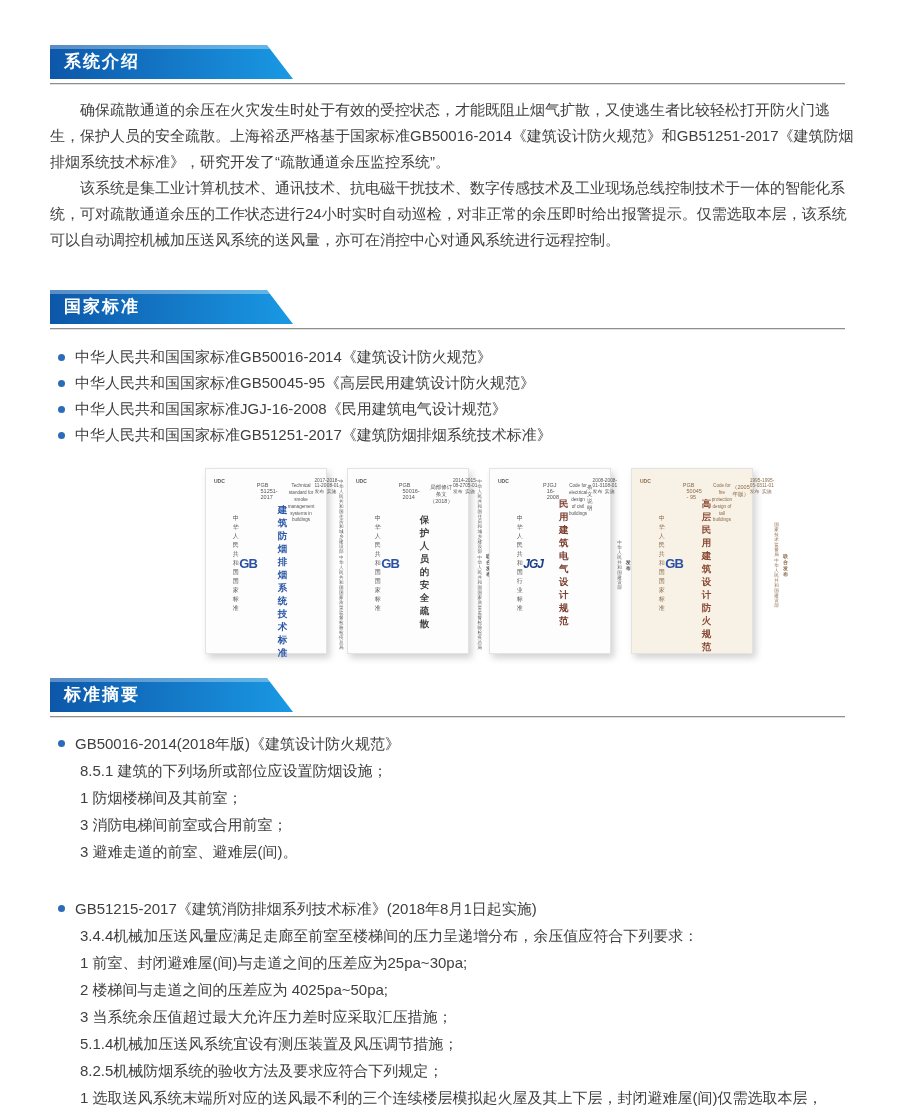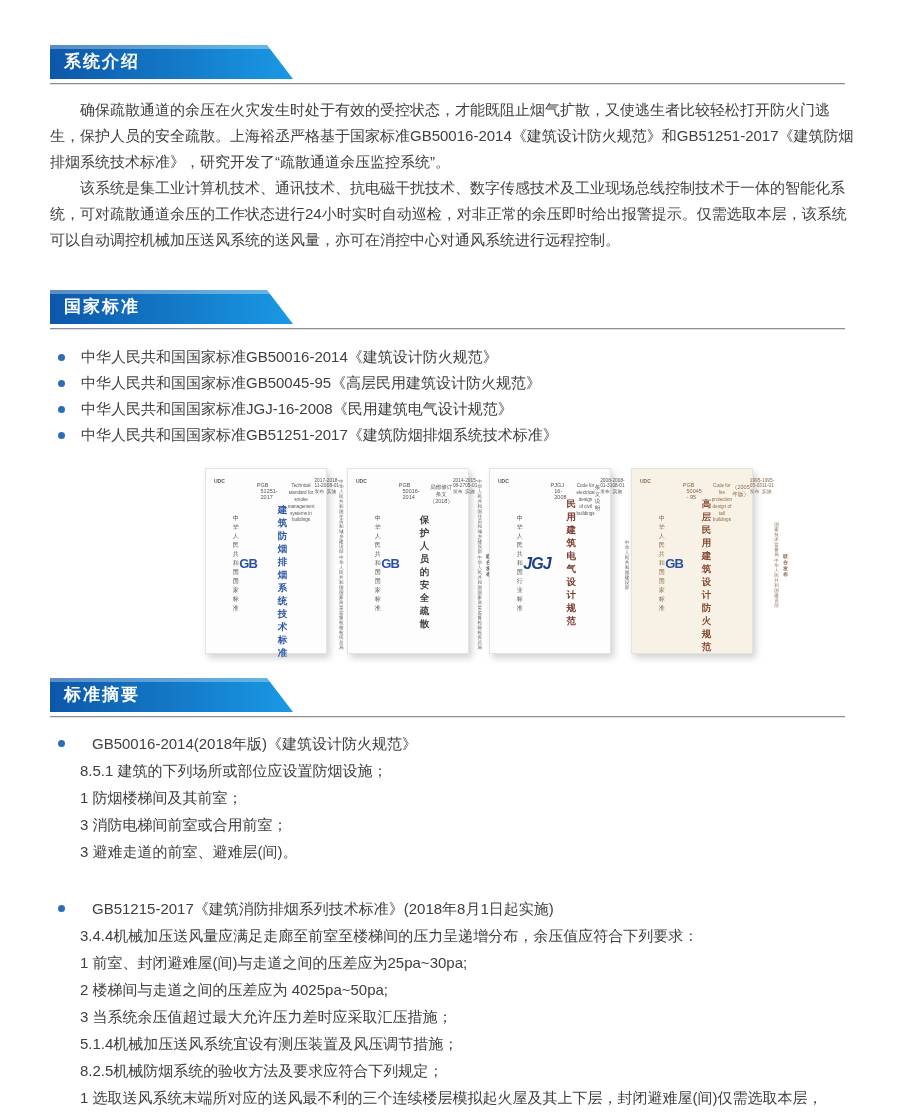--- a/index.html
+++ b/index.html
@@ -28,61 +28,61 @@
     width:795px; height:2px; background:#8f8f8f;
     border-bottom:1px solid #e0e0e0; margin-top:4px;
   }
 
   
   .intro-block { margin-top:12px; width:805px; }
   .para { font-size:15px; line-height:26px; color:#414141; text-indent:2em; }
 
   
   .std-list { margin-top:14px; }
-  .std-item { display:flex; align-items:center; gap:16px; padding-left:8px;
+  .std-item { display:flex; align-items:center; gap:10px; padding-left:8px;
               font-size:15px; line-height:26px; color:#404040; }
   .dot { width:7px; height:7px; border-radius:50%; background:#2a6cb8; flex:none; }
 
   
   .covers-row { margin:20px 0 0 155px; display:flex; gap:20px; }
   .cover {
     width:122px; height:186px; background:#fdfdfd;
     border:1px solid #e3e3e3; box-shadow:3px 4px 7px rgba(0,0,0,0.18);
     padding:9px 8px 7px 8px; display:flex; 
     color:#555; position:relative;
   }
   .cover-4 { background:#f8f2e6; color:#8a6a4a; }
   .c-toprule { border-top:1px solid #777; margin-bottom:5px; display:none; }
   .cover.has-toprule .c-toprule { display:block; }
   .c-udc { font-size:5px; font-weight:bold; }
   .c-head { display:flex; align-items:center; justify-content:space-between; margin-top:3px; }
   .c-header { font-size:6px; letter-spacing:0.5px; padding-left:8px; }
   .c-logo { font-size:13px; font-weight:900; color:#2a4fa3; letter-spacing:-1px; line-height:1; }
-  .c-logo.jgj { font-size:16px; font-style:italic; color:#1c3e8c; }
+  .c-logo.jgj { font-size:12px; font-style:italic; color:#1c3e8c; }
   .c-num { display:flex; justify-content:space-between; font-size:5.5px; margin-top:4px; }
   .c-rule { border-top:1px solid #4a4a4a; margin-top:3px; }
   .cover-4 .c-rule, .cover-4 .c-rule2 { border-color:#7d5a3c; }
   .c-title { text-align:center; font-weight:bold; font-size:9.5px; margin-top:26px; letter-spacing:0.5px; }
   .cover-1 .c-title { color:#2b57a7; }
   .cover-2 .c-title { color:#3c3c3c; margin-top:36px; }
   .cover-3 .c-title { color:#7a3c2e; margin-top:20px; }
   .cover-4 .c-title { color:#8a4a33; margin-top:20px; }
   .c-sub-en { text-align:center; font-size:4.6px; margin-top:5px; line-height:1.5; }
   .c-sub-cn { text-align:center; font-size:5.5px; margin-top:6px; }
   .c-spacer { flex:1; }
   .c-dates { display:flex; justify-content:space-between; font-size:4.8px; }
   .c-rule2 { border-top:1px solid #4a4a4a; margin-top:3px; }
   .c-pub { display:flex; align-items:center; justify-content:center; gap:4px; margin-top:5px; }
   .c-publines { display:flex; flex-direction:column; gap:1px; font-size:4.6px; text-align:center; }
   .c-publabel { font-size:5px; font-weight:bold; }
 
   
   .sum-block { margin-top:12px; }
   .sum-block.second { margin-top:30px; }
-  .sum-title-row { display:flex; align-items:center; gap:27px; padding-left:8px;
+  .sum-title-row { display:flex; align-items:center; gap:10px; padding-left:8px;
                    font-size:15px; line-height:27px; color:#404040; }
   .sum-line { padding-left:30px; font-size:15px; line-height:27px; color:#404040; }
 
   .gap-standards { margin-top:37px; }
   .gap-summary { margin-top:24px; }
 </style>
 </head>
 <body>
 
 <div class="section-banner">

